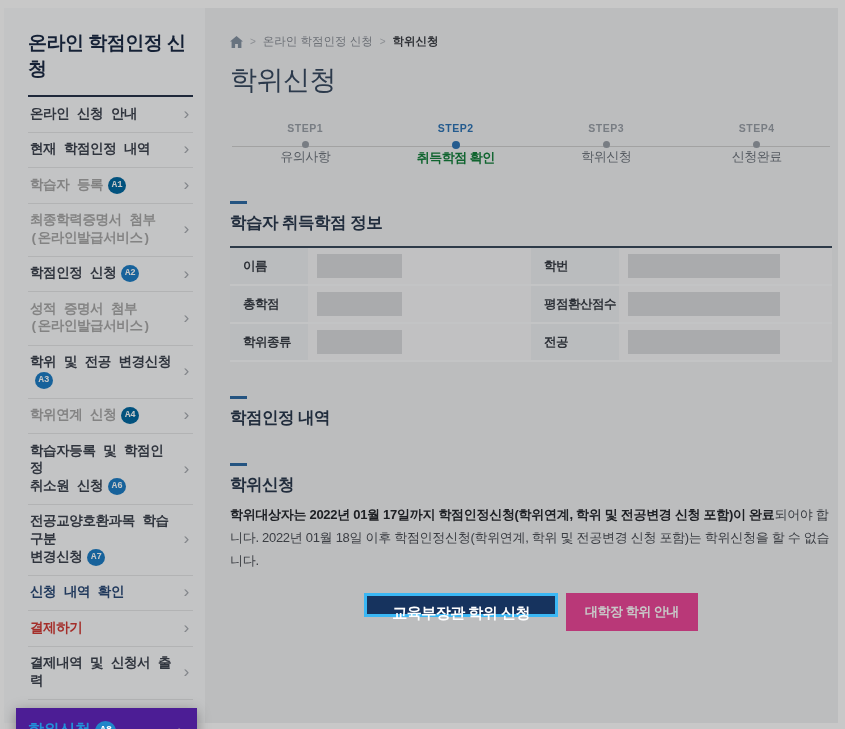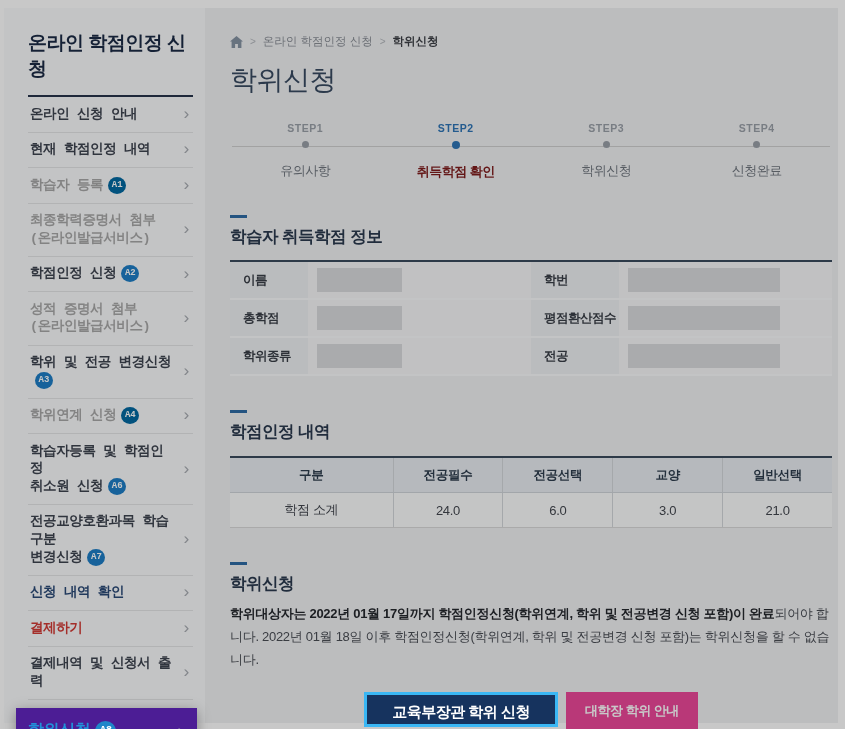--- a/index.html
+++ b/index.html
@@ -32,24 +32,24 @@
   .breadcrumb .current { color:#3c3f45; font-weight:700; }
   .home-ic { display:inline-flex; }
 
   .page-title { margin-top:13px; font-size:27px; font-weight:500; color:#394b61; letter-spacing:-0.5px; }
 
   .steps { position:relative; margin-top:24px; display:flex; }
   .steps-line { position:absolute; left:2px; right:2px; top:24px; border-top:1px solid #cfcfcf; }
   .step { flex:1; text-align:center; position:relative; }
   .step-num { font-size:10.5px; font-weight:700; color:#9aa0a8; letter-spacing:0.5px; }
   .step-dot { width:7px; height:7px; border-radius:50%; background:#9aa0a8; margin:7px auto 0; position:relative; }
-  .step-name { margin-top:14px; font-size:13px; color:#6f767e; letter-spacing:-0.5px; }
+  .step-name { margin-top:0; font-size:13px; color:#6f767e; letter-spacing:-0.5px; }
   .step.active .step-num { color:#2e75b6; }
   .step.active .step-dot { width:8px; height:8px; background:#2e75b6; }
-  .step.active .step-name { color:#7f1d1d; font-weight:700; }
+  .step.active .step-name { color:#15803d; font-weight:700; }
 
   .section { margin-top:34px; }
   .sec-dash { width:17px; height:3px; background:#2e6ca5; }
   .sec-title { margin-top:8px; font-size:16.5px; font-weight:700; color:#2b3a4e; letter-spacing:-0.5px; }
 
   
   .info-table { margin-top:12px; border-top:2px solid #3a4a5c; }
   .it-row { display:flex; border-bottom:2px solid #f9fafb; }
   .it-label { width:78px; background:#eef0f2; display:flex; align-items:center; padding-left:13px; font-size:12.5px; font-weight:700; color:#3a3f48; height:36px; letter-spacing:-0.5px; }
   .it-label.w2 { width:88px; }
@@ -67,21 +67,21 @@
   .ct-body .ct-cell { color:#43474e; font-size:13px; }
   .ct-cell { height:34px; display:flex; align-items:center; justify-content:center; letter-spacing:-0.3px; }
   .ct-cell + .ct-cell { border-left:1px solid #d3d7db; }
   .c0 { width:27%; } .c1,.c2,.c3 { width:18.25%; } .c4 { width:18.25%; }
 
   
   .notice { margin-top:8px; font-size:13px; line-height:1.75; color:#4a4e55; letter-spacing:-0.3px; }
   .notice b { color:#26292e; }
   .btn-row { display:flex; justify-content:center; gap:8px; margin-top:21px; }
   .btn { border:none; color:#fff; cursor:pointer; font-family:inherit; letter-spacing:-0.5px; }
-  .btn-primary { position:relative; z-index:60; background:#16335e; border:3px solid #3ab7f4; font-size:15px; font-weight:700; padding:8px 25px; height:35px; }
+  .btn-primary { position:relative; z-index:60; background:#16335e; border:3px solid #3ab7f4; font-size:15px; font-weight:700; padding:8px 25px; height:24px; }
   .btn-secondary { background:#ec4899; font-size:13px; font-weight:600; padding:10px 19px; height:38px; }
 
   
   .dim { position:absolute; inset:0; background:rgba(0,0,0,0.215); z-index:50; pointer-events:none; }
 </style>
 </head>
 <body>
 
 <div class="page">
   <div class="frame">
@@ -225,36 +225,20 @@
             <div class="it-value fixed">
                 <div class="redact big"></div>
               </div>
           </div>
         </div>
       </section>
 
       <section class="section">
         <div class="sec-dash"></div>
         <h2 class="sec-title">학점인정 내역</h2>
-        <div class="credit-table">
-          <div class="ct-head">
-            <div class="ct-cell c0">구분</div>
-            <div class="ct-cell c1">전공필수</div>
-            <div class="ct-cell c2">전공선택</div>
-            <div class="ct-cell c3">교양</div>
-            <div class="ct-cell c4">일반선택</div>
-          </div>
-          <div class="ct-body">
-            <div class="ct-cell c0">학점 소계</div>
-            <div class="ct-cell c1">24.0</div>
-            <div class="ct-cell c2">6.0</div>
-            <div class="ct-cell c3">3.0</div>
-            <div class="ct-cell c4">21.0</div>
-          </div>
-        </div>
       </section>
 
       <section class="section">
         <div class="sec-dash"></div>
         <h2 class="sec-title">학위신청</h2>
         <p class="notice"><b>학위대상자는 2022년 01월 17일까지 학점인정신청(학위연계, 학위 및 전공변경 신청 포함)이 완료</b><span>되어야 합니다. 2022년 01월 18일 이후 학점인정신청(학위연계, 학위 및 전공변경 신청 포함)는 학위신청을 할 수 없습니다.</span></p>
         <div class="btn-row">
           <button class="btn btn-primary">교육부장관 학위 신청</button>
           <button class="btn btn-secondary">대학장 학위 안내</button>
         </div>

